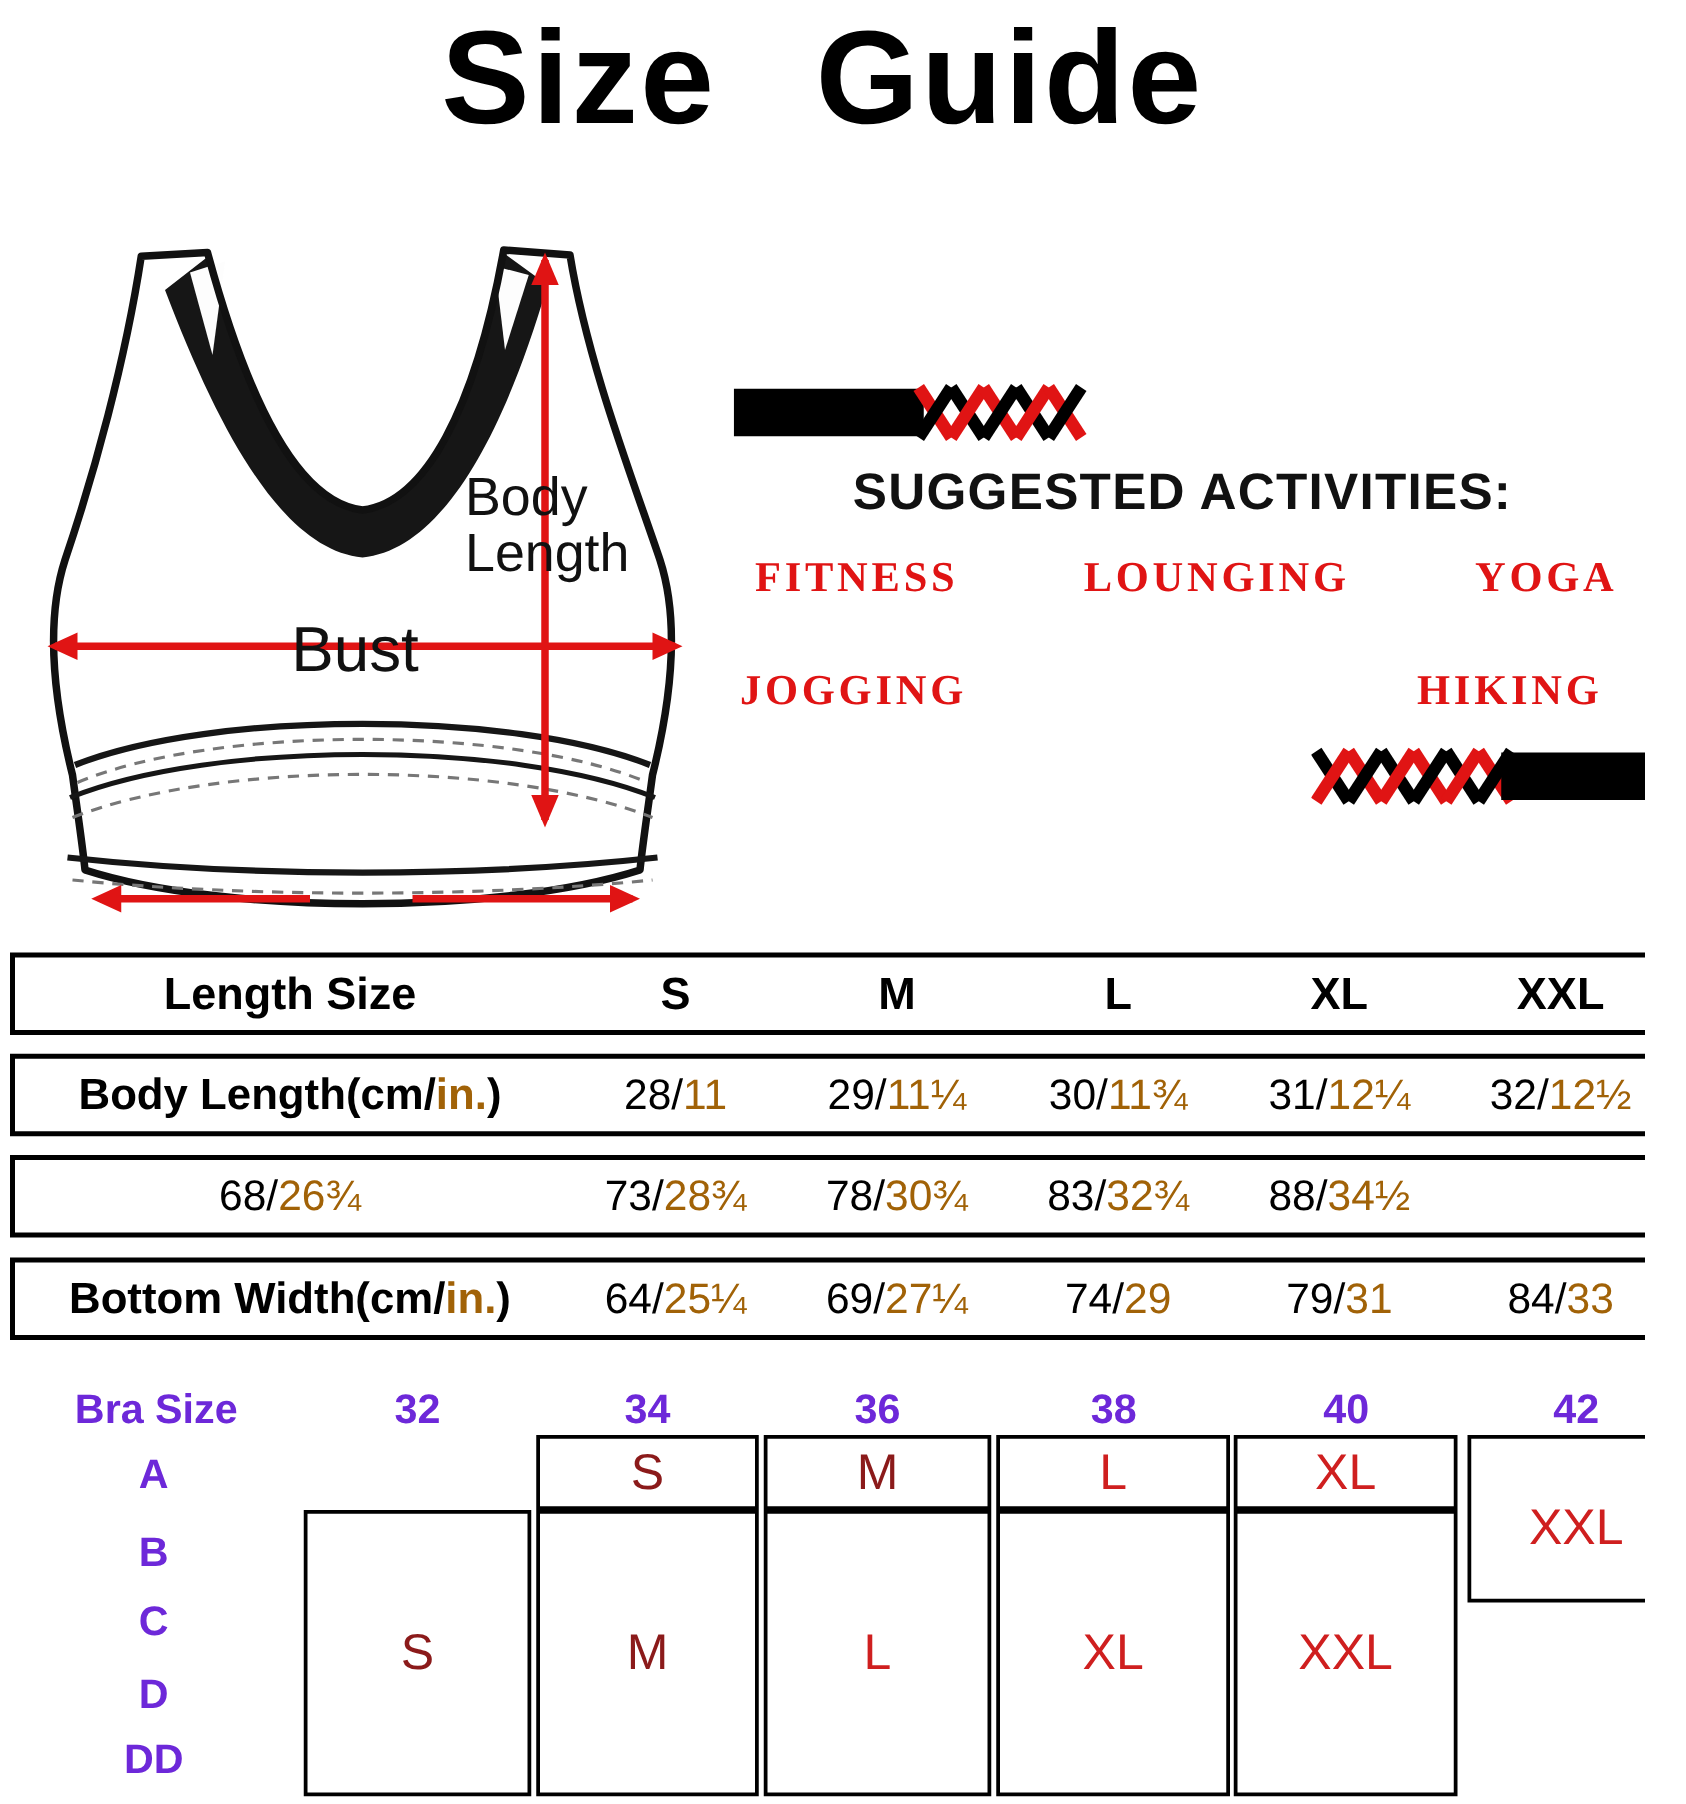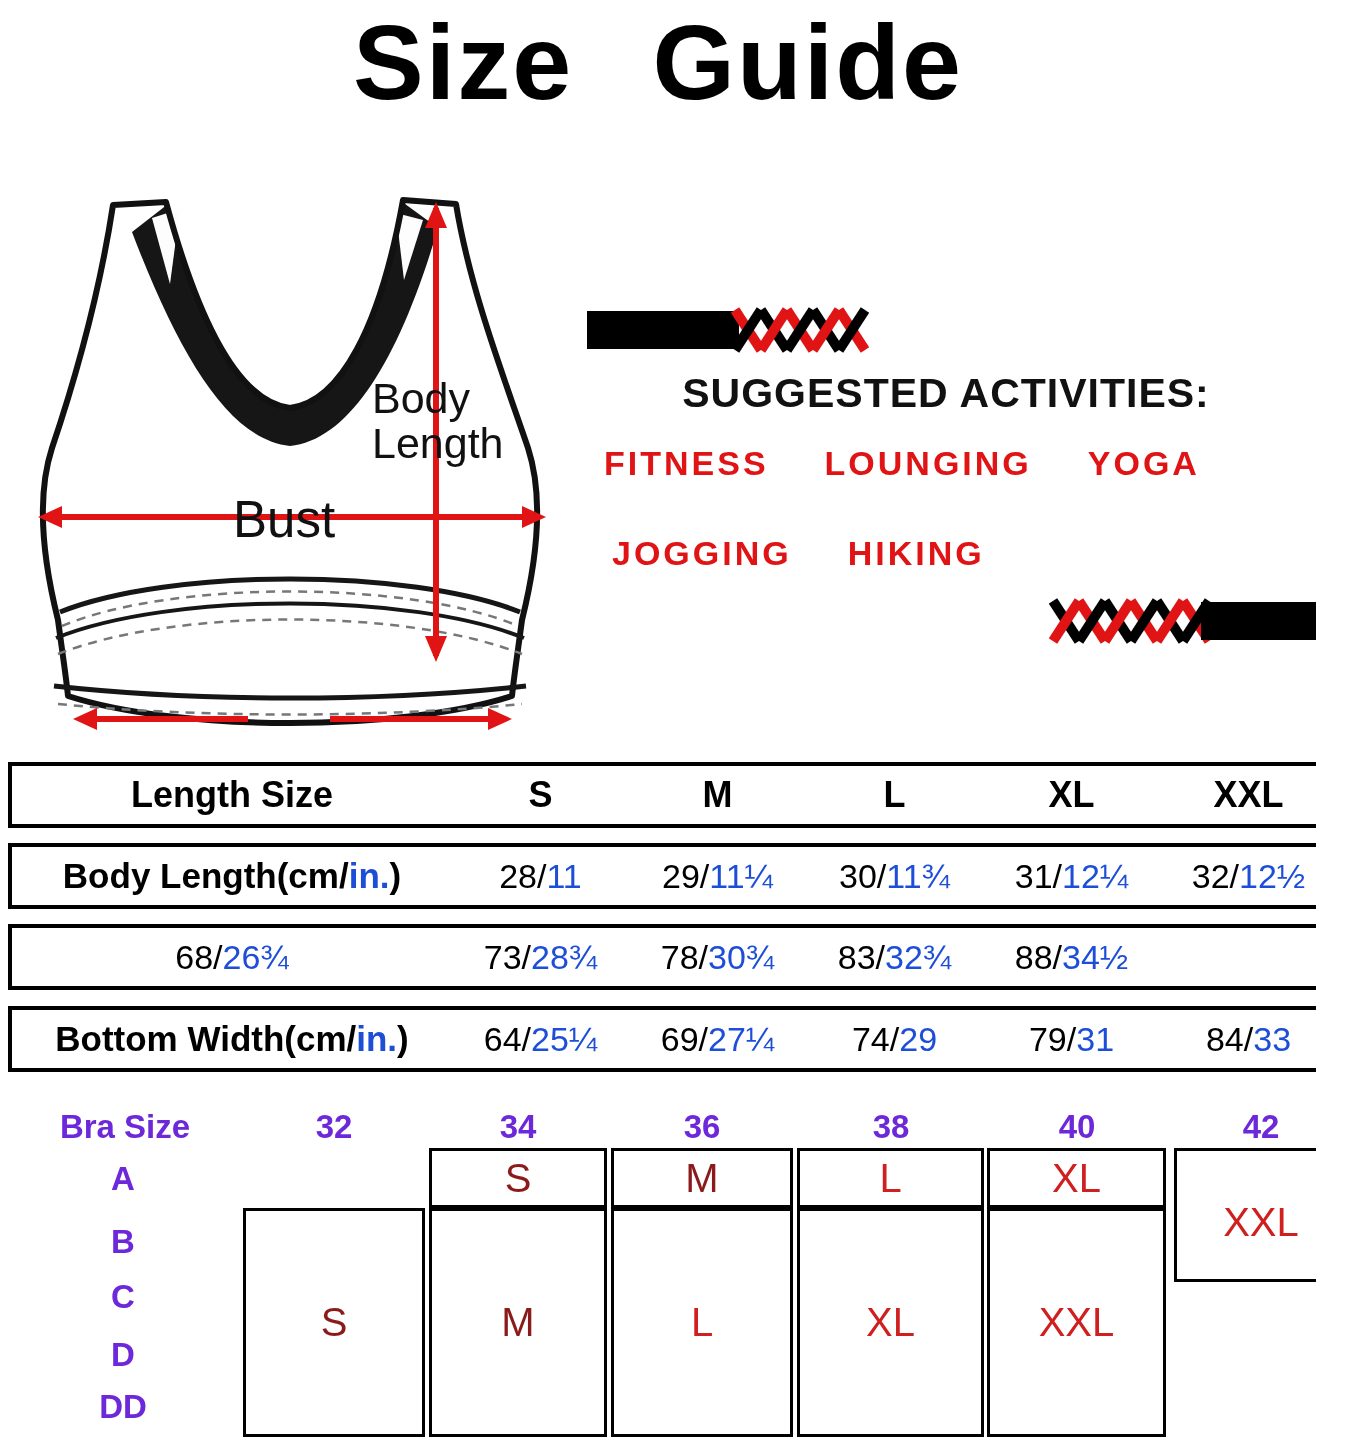--- a/index.html
+++ b/index.html
@@ -13,33 +13,33 @@
 
   
   .dlabel{color:#111;text-align:left;}
   .lbl-bodylen{left:372px;top:376px;width:150px;font-size:43px;line-height:1.05;}
   .lbl-bust{left:233px;top:490px;width:120px;font-size:51px;}
   .lbl-botwidth{left:163px;top:657px;width:300px;font-size:46px;white-space:nowrap;}
 
   
   .act-heading{left:600px;top:370px;width:692px;text-align:center;font-size:41px;font-weight:bold;
                letter-spacing:1px;color:#111;white-space:nowrap;}
-  .act-row{display:flex;justify-content:flex-start;color:#e01414;
-           font-family:Liberation Sans, sans-serif;font-weight:bold;font-size:34px;letter-spacing:3px;}
+  .act-row{display:flex;justify-content:space-between;color:#e01414;
+           font-family:Liberation Serif, serif;font-weight:bold;font-size:34px;letter-spacing:3px;}
   .act-row1{left:604px;top:444px;width:690px;gap:56px;}
-  .act-row2{left:612px;top:534px;width:690px;gap:56px;}
+  .act-row2{left:592px;top:534px;width:690px;gap:56px;}
 
   
   .trow{left:8px;width:1325px;height:58px;border:4px solid #000;display:grid;
         grid-template-columns:440px 1fr 1fr 1fr 1fr 1fr;align-items:center;background:#fff;}
   .trow-1{top:762px;} .trow-2{top:843px;} .trow-3{top:924px;} .trow-4{top:1006px;}
   .tcell{text-align:center;font-size:34px;white-space:nowrap;}
   .tcell.hdr{font-weight:bold;font-size:36px;text-align:center;}
   .tcell.rowlbl{font-weight:bold;font-size:35px;}
-  .red{color:#1d4ed8;}
+  .red{color:#a16207;}
 
   
   .bc-text{text-align:center;font-weight:bold;font-size:33px;color:#6d28d9;}
   .bc-box{border:3px solid #000;background:#fff;display:flex;align-items:center;justify-content:center;
           font-size:40px;}
   .c-dk{color:#8b1a1a;} .c-rd{color:#cf1f1f;}
   .bc-corner{left:30px;top:1108px;width:190px;}
   .band-0{left:244px;top:1108px;width:180px;}
   .band-1{left:428px;top:1108px;width:180px;}
   .band-2{left:612px;top:1108px;width:180px;}

